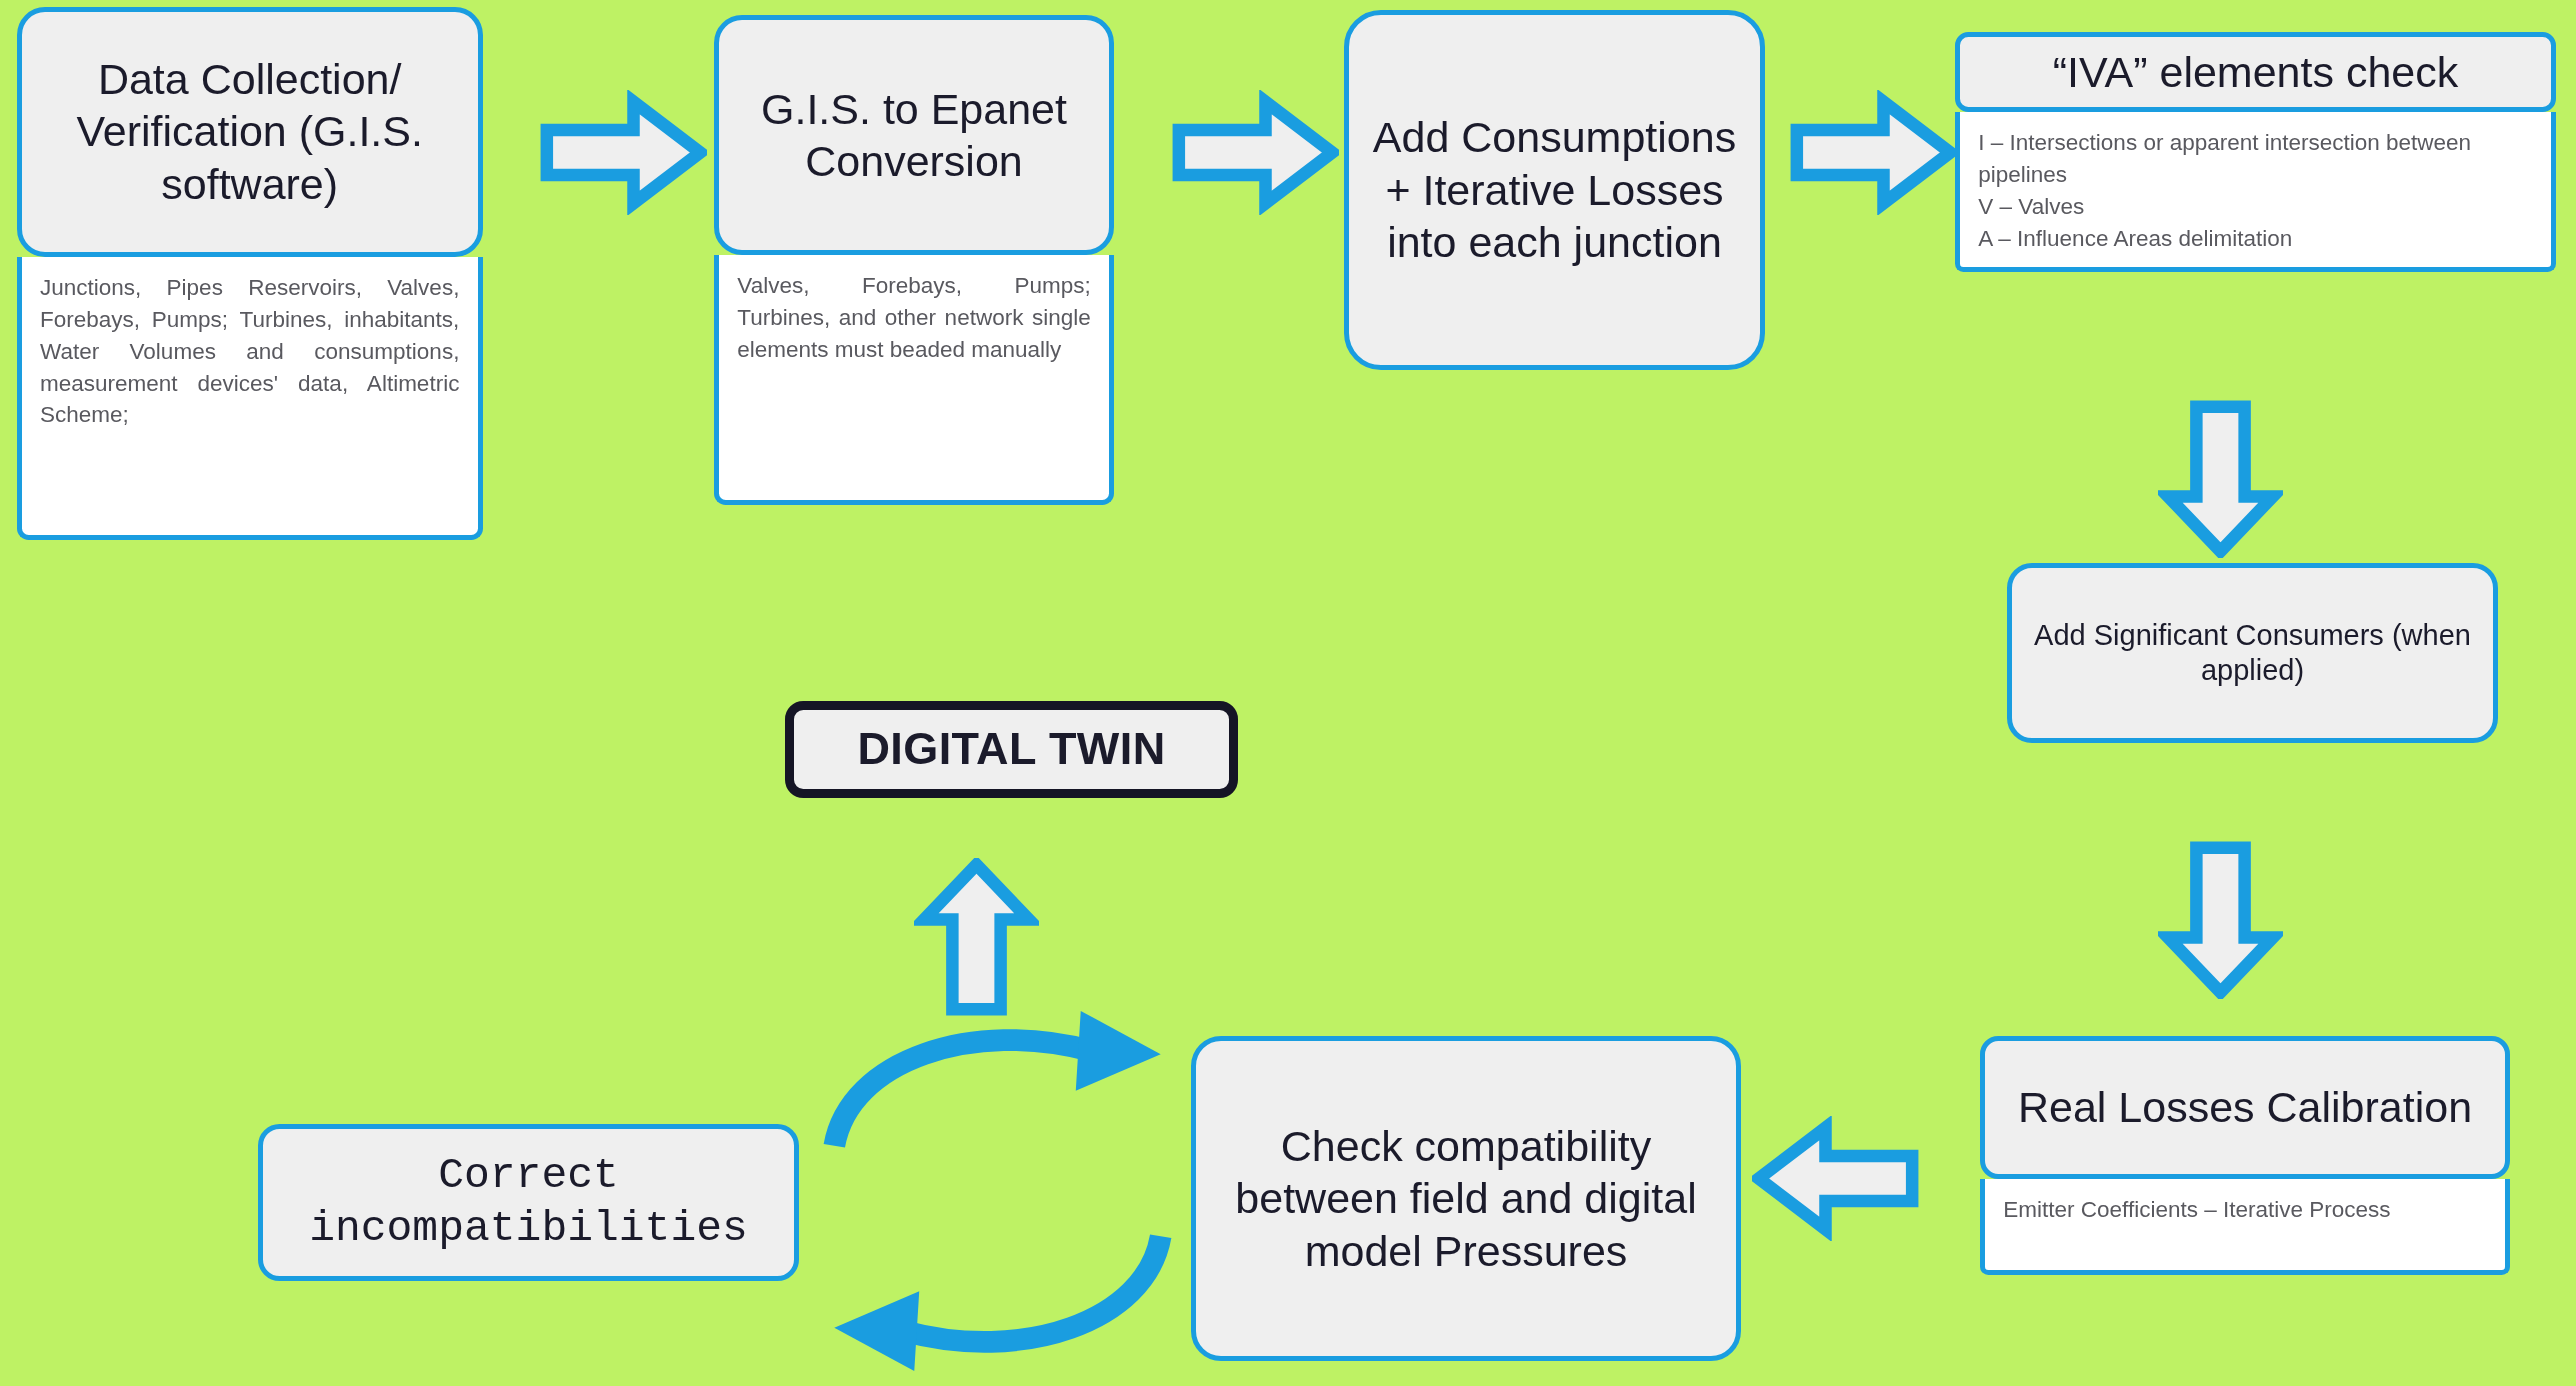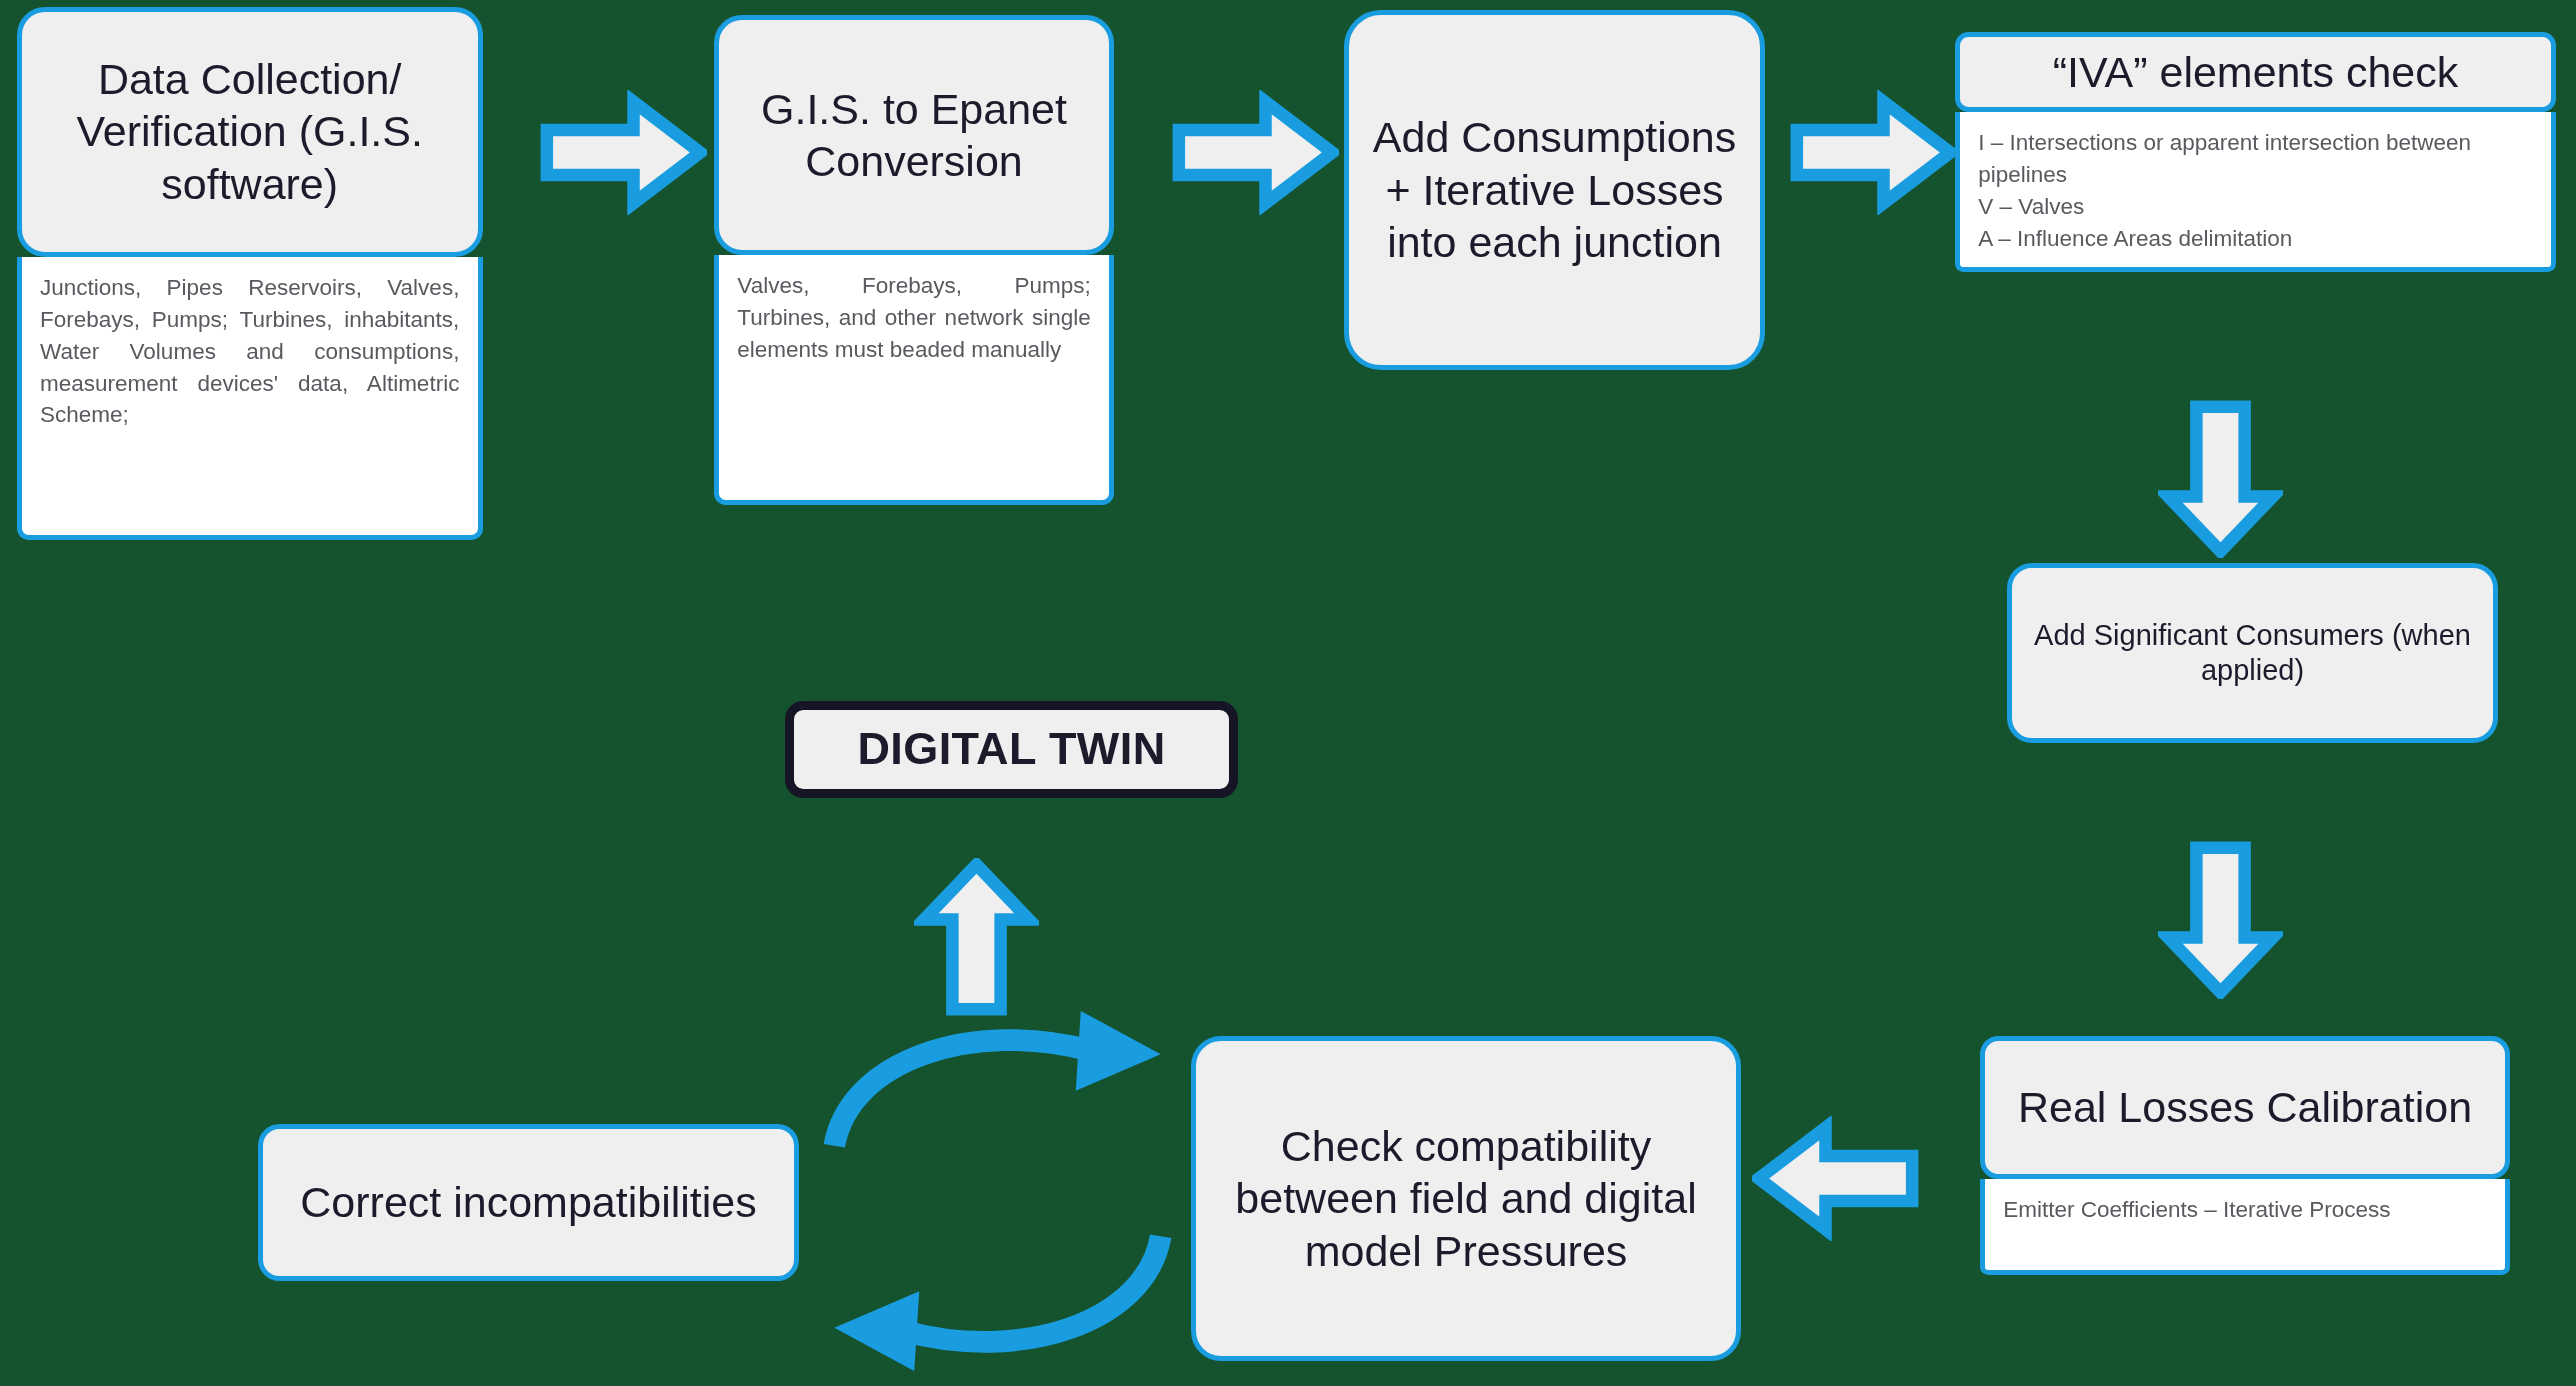--- a/index.html
+++ b/index.html
@@ -7,21 +7,21 @@
     padding: 0;
     background: #ffffff;
   }
   body {
     font-family: "Liberation Sans", sans-serif;
   }
   #canvas {
     position: relative;
     width: 2576px;
     height: 1386px;
-    background: #14532d;
+    background: #bef264;
     overflow: hidden;
   }
 
   
   .node {
     position: absolute;
     box-sizing: border-box;
   }
   .head {
     box-sizing: border-box;
@@ -135,21 +135,21 @@
     <svg width="167" height="125" viewBox="0 0 200 150">
       <path d="M192 48 L88 48 L88 14 L8 75 L88 136 L88 102 L192 102 Z" fill="#efefef" stroke="#1a9de0" stroke-width="15" stroke-linejoin="miter"></path>
     </svg>
   </div>
 
   <div class="node" style="left:1191px; top:1036px; width:550px;">
     <div class="head" style="height:325px; font-size:43px; border-radius:30px;">Check compatibility between field and digital model Pressures</div>
   </div>
 
   <div class="node" style="left:258px; top:1124px; width:541px;">
-    <div class="head" style="height:157px; font-size:43px; border-radius:21.6px;">Correct incompatibilities</div>
+    <div class="head" style="height:157px; font-size:43px; border-radius:21.6px;font-family:Liberation Mono, monospace;">Correct incompatibilities</div>
   </div>
 
   <div class="arrow" style="left:816px; top:999px;">
     <svg width="383" height="167" viewBox="0 0 460 200">
       <path d="M22 176 C 40 72, 190 24, 330 62" fill="none" stroke="#1a9de0" stroke-width="26" stroke-linecap="butt"></path>
       <path d="M318 14 L414 66 L312 110 Z" fill="#1a9de0"></path>
     </svg>
   </div>
 
   <div class="arrow" style="left:816px; top:1216px;">

